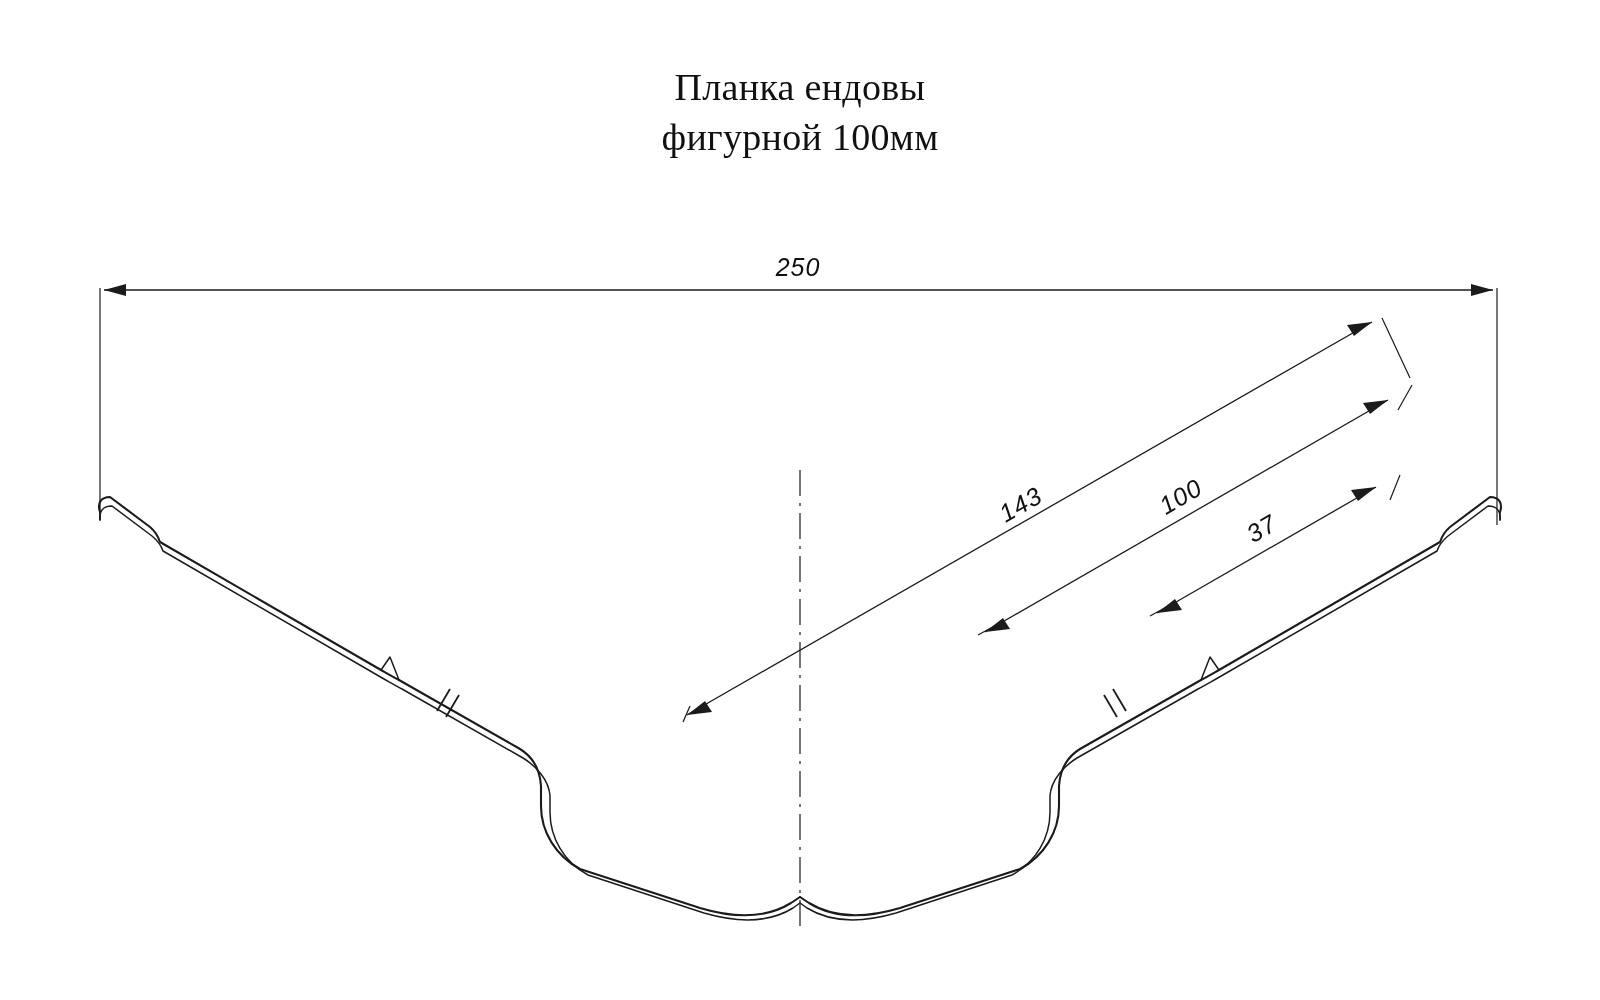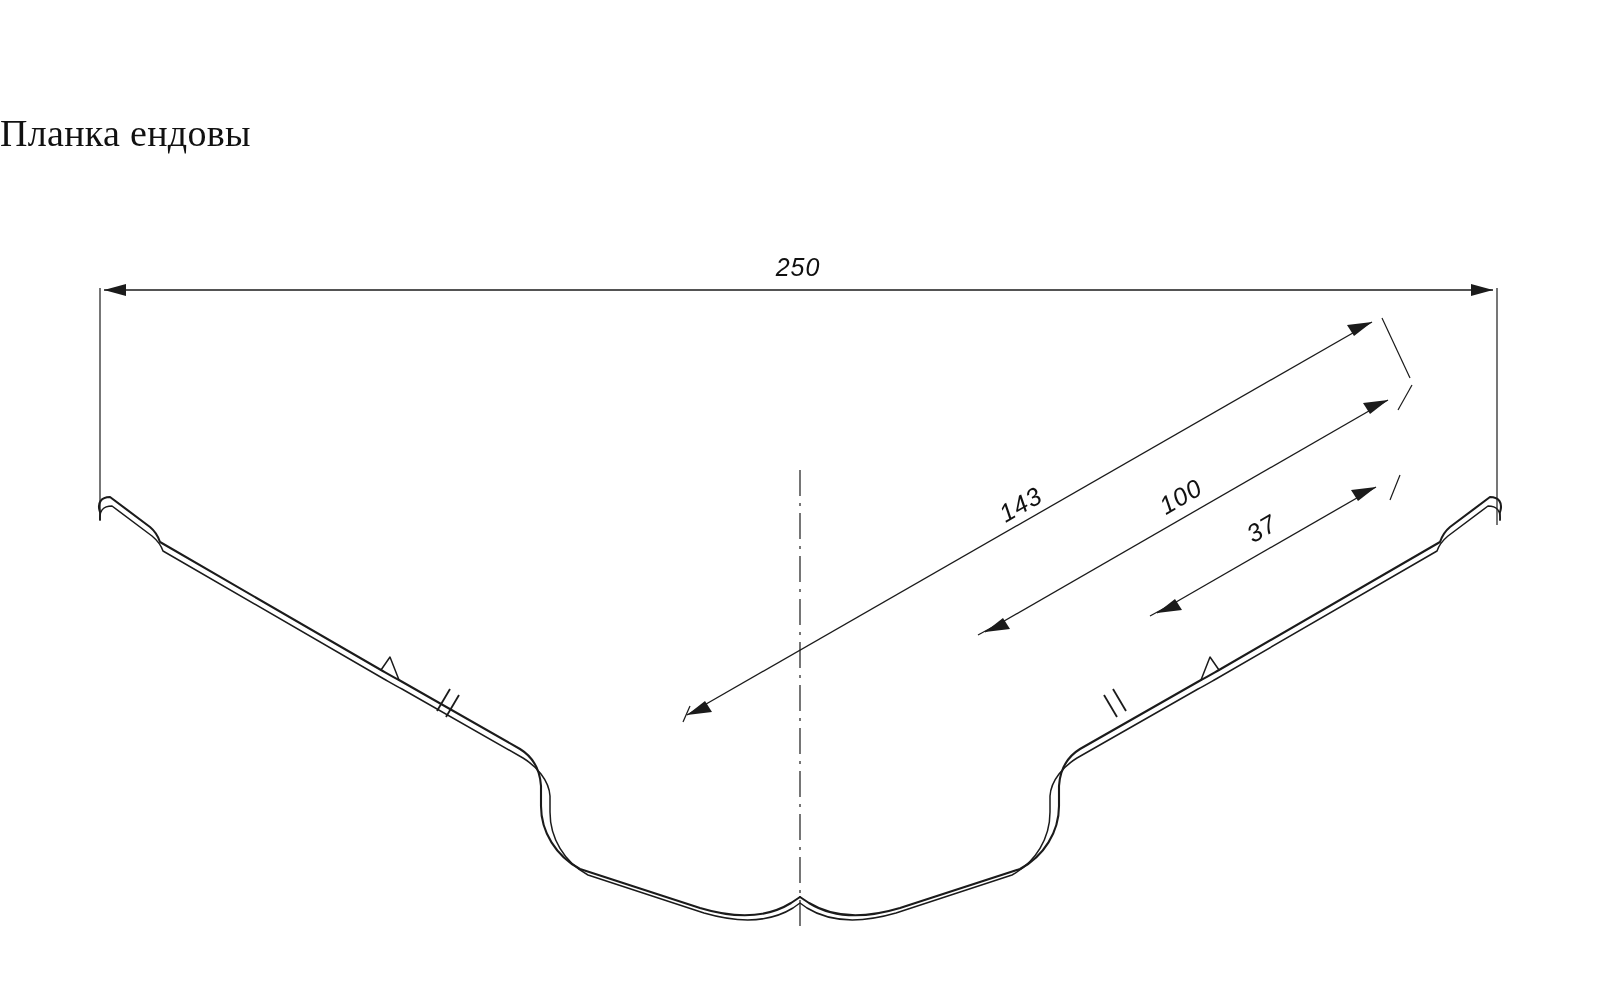--- a/index.html
+++ b/index.html
@@ -18,23 +18,22 @@
     position: relative;
     width: 1600px;
     height: 1000px;
     background: #ffffff;
   }
   .title-block {
     position: absolute;
     left: 0;
     top: 62px;
     width: 1600px;
-    text-align: left;
+    text-align: center;
     pointer-events: none;
-    margin-top: 46px;
   }
   .title-line {
     font-family: "Liberation Serif", serif;
     font-size: 38px;
     line-height: 50px;
     color: #111111;
     letter-spacing: 0.3px;
   }
   svg.drawing {
     position: absolute;
@@ -85,20 +84,21 @@
     letter-spacing: 1px;
   }
 </style>
 </head>
 <body>
 
 <div id="stage">
 
   <div class="title-block">
     <div class="title-line">Планка ендовы</div>
+    <div class="title-line">фигурной 100мм</div>
   </div>
 
   <svg class="drawing" viewBox="0 0 1600 1000">
 
     <line class="ext-line" x1="100" y1="288" x2="100" y2="520"></line>
     <line class="ext-line" x1="1497" y1="288" x2="1497" y2="525"></line>
 
     <g>
       <line class="dim-line" x1="104" y1="290" x2="1493" y2="290"></line>
       <polygon fill="#1b1b1b" points="104,290 126,284 126,296"></polygon>

